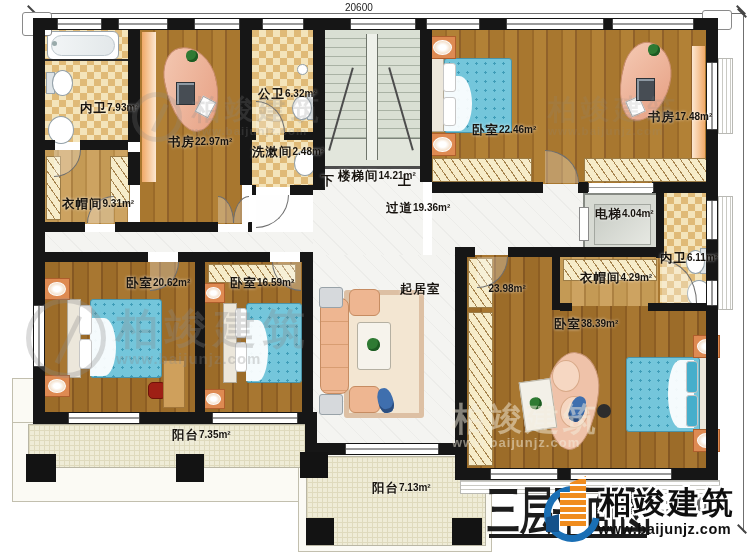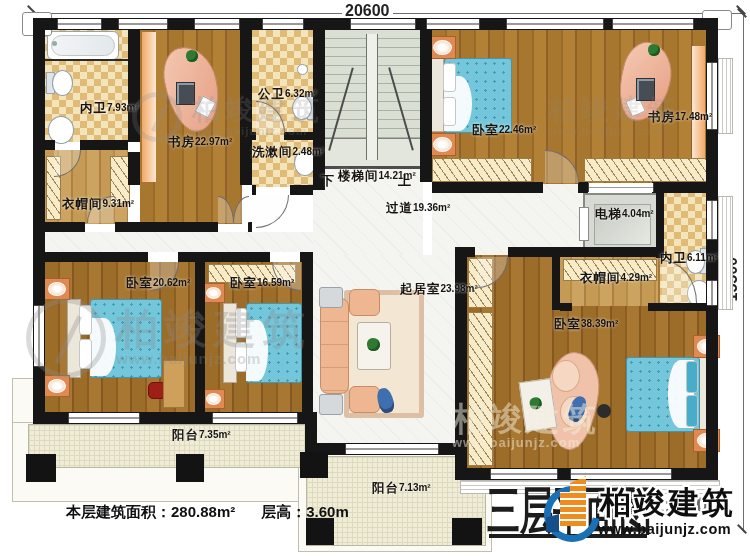--- a/index.html
+++ b/index.html
@@ -64,21 +64,21 @@
   .logo-co{position:absolute;z-index:50;font-size:31px;font-weight:900;color:#0e0e0e;letter-spacing:3px;white-space:nowrap;
            text-shadow:-2px 0 0 #fff,2px 0 0 #fff,0 -2px 0 #fff,0 2px 0 #fff,-2px -2px 0 #fff,2px 2px 0 #fff,2px -2px 0 #fff,-2px 2px 0 #fff;}
   .logo-web{position:absolute;z-index:50;font-size:14.5px;font-weight:bold;color:#101010;letter-spacing:.5px;white-space:nowrap;}
   .logo-mark{position:absolute;z-index:50;}
   .lm-arc{position:absolute;left:0;top:12px;width:42px;height:42px;border:7px solid #1a6fb5;border-radius:50%;border-right-color:transparent;transform:rotate(-35deg);}
   .lm-bldg{position:absolute;left:16px;top:2px;width:26px;height:50px;background:repeating-linear-gradient(0deg,#f08c1e 0 5px,#ffffff 5px 7px);clip-path:polygon(0 100%,0 32%,38% 32%,38% 14%,100% 0,100% 100%);}
   .lm-blk{position:absolute;left:2px;top:40px;width:13px;height:18px;background:#14518a;clip-path:polygon(0 20%,100% 0,100% 100%,0 100%);}
   
   .dim{position:absolute;background:#6f6f6f;z-index:2;}
   .tick{position:absolute;width:12px;height:2px;background:#444;transform:rotate(45deg);z-index:2;}
-  .dimlabel{position:absolute;z-index:3;font-size:16px;font-weight:bold;color:#222;background:#fff;padding:0 3px;}
+  .dimlabel{position:absolute;z-index:3;font-size:10px;font-weight:normal;color:#222;background:#fff;padding:0 3px;}
   .dimlabel.vert{writing-mode:vertical-rl;transform:rotate(180deg);padding:3px 0;}
   .sill{position:absolute;z-index:8;border:1px solid #b9b9b4;}
   .sillv{background:repeating-linear-gradient(90deg,#ffffff 0 3px,#cacac4 3px 4px);}
   .sillh{background:repeating-linear-gradient(0deg,#ffffff 0 3px,#cacac4 3px 4px);}
   .notch{position:absolute;z-index:19;background:#fff;border:1.5px solid #8a8a8a;border-radius:3px;}
   .footer{position:absolute;z-index:35;display:flex;gap:26px;font-size:15px;font-weight:bold;color:#101010;}
   .glow{position:absolute;z-index:11;}
   .tv{position:absolute;z-index:14;background:#33373b;border-radius:2px;}
   .elev{position:absolute;z-index:10;background:#d7dad3;border:2px solid #868a84;}
   .elev-in{position:absolute;inset:9px;background:linear-gradient(135deg,#c7cbc4,#e6e8e2);border:1px solid #a3a7a0;}
@@ -349,21 +349,21 @@
       <span class="ar">4.04m²</span>
     </div>
   <div class="lbl" style="left:660px;top:252px;width:48px;">
     <span class="nm">内卫</span>
       <span class="ar">6.11m²</span>
     </div>
   <div class="lbl" style="left:580px;top:272px;width:60px;">
     <span class="nm">衣帽间</span>
       <span class="ar">4.29m²</span>
     </div>
-  <div class="lbl" style="left:400px;top:283px;width:58px;">
+  <div class="lbl" style="left:400px;top:283px;width:58px;gap:48px;">
     <span class="nm">起居室</span>
       <span class="ar">23.98m²</span>
     </div>
   <div class="lbl" style="left:126px;top:277px;width:58px;">
     <span class="nm">卧室</span>
       <span class="ar">20.62m²</span>
     </div>
   <div class="lbl" style="left:230px;top:277px;width:58px;">
     <span class="nm">卧室</span>
       <span class="ar">16.59m²</span>
@@ -401,24 +401,20 @@
          <div class="wm-web" style="font-size:15px;">www.baijunjz.com</div>
       </div>
   </div>
   <div class="wm" style="left:452px;top:402px;opacity:.5;color:#f4eedd;">
     <div>
         <div class="wm-co" style="font-size:33px;letter-spacing:4px;">柏竣建筑</div>
          <div class="wm-web" style="font-size:13px;">www.baijunjz.com</div>
       </div>
   </div>
 
-  <div class="footer" style="left:66px;top:503px;">
-    <span>本层建筑面积：280.88m²</span>
-    <span>层高：3.60m</span>
-  </div>
 
   <div class="title" style="left:487px;top:477px;">三层平面图</div>
   <div class="title-underline" style="left:489px;top:534px;width:158px;height:4px;"></div>
   <div class="scale" style="left:652px;top:492px;text-align:center;">1:100</div>
   <div class="logo-mark" style="left:544px;top:474px;width:56px;height:66px;">
     <div class="lm-arc"></div>
       <div class="lm-bldg"></div>
       <div class="lm-blk"></div>
   </div>
   <div class="logo-co" style="left:600px;top:482px;">柏竣建筑</div>

